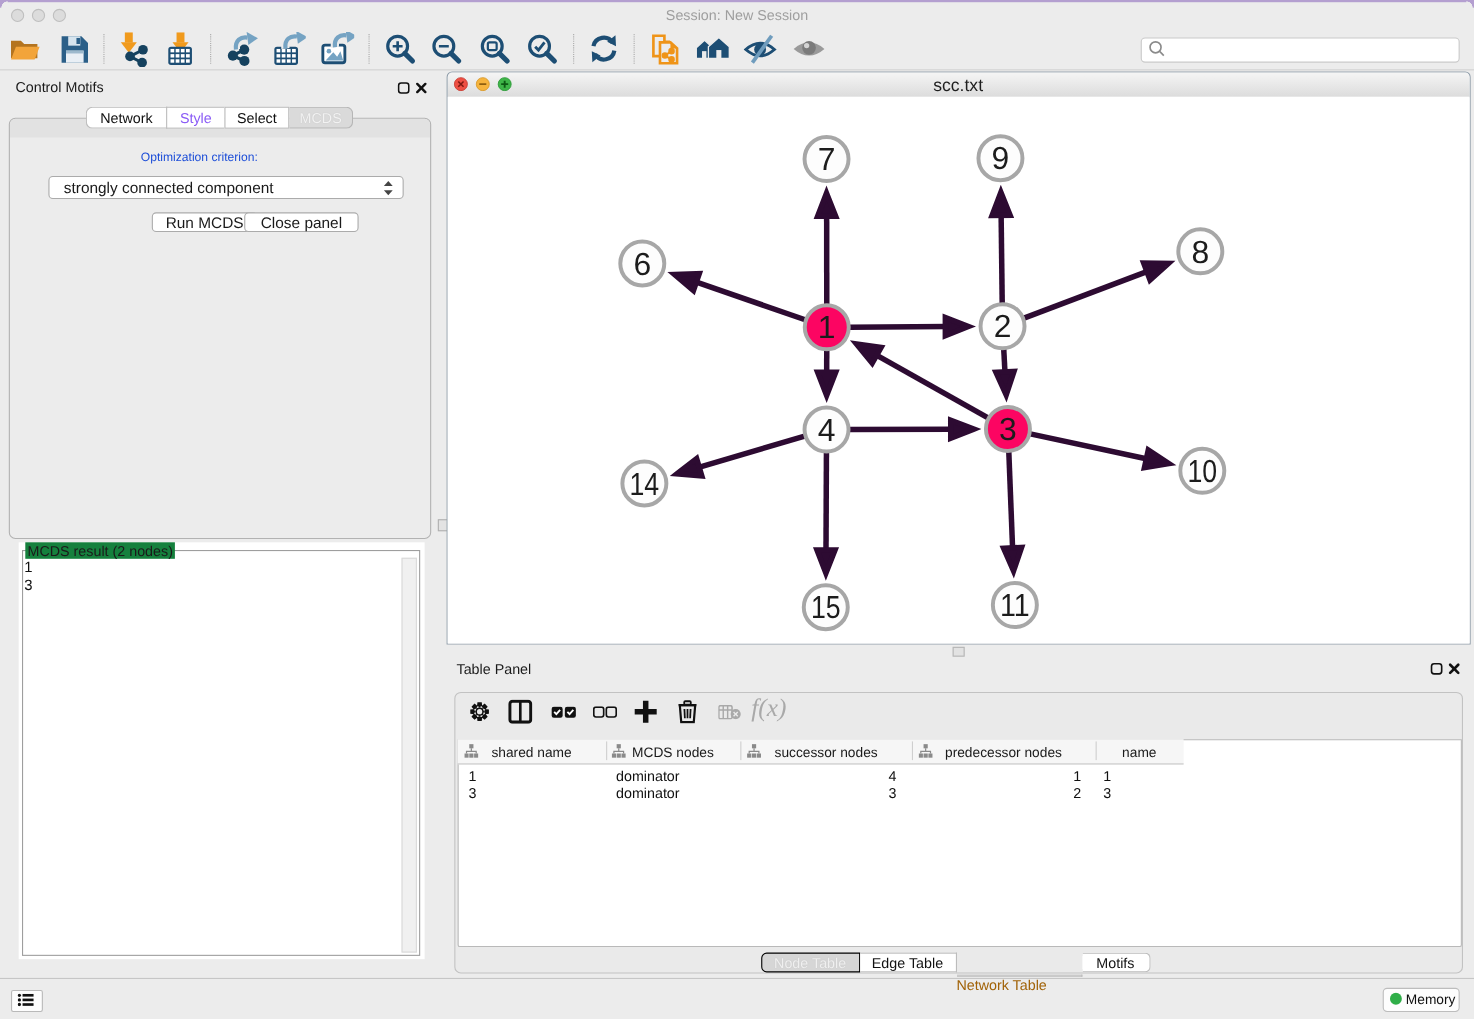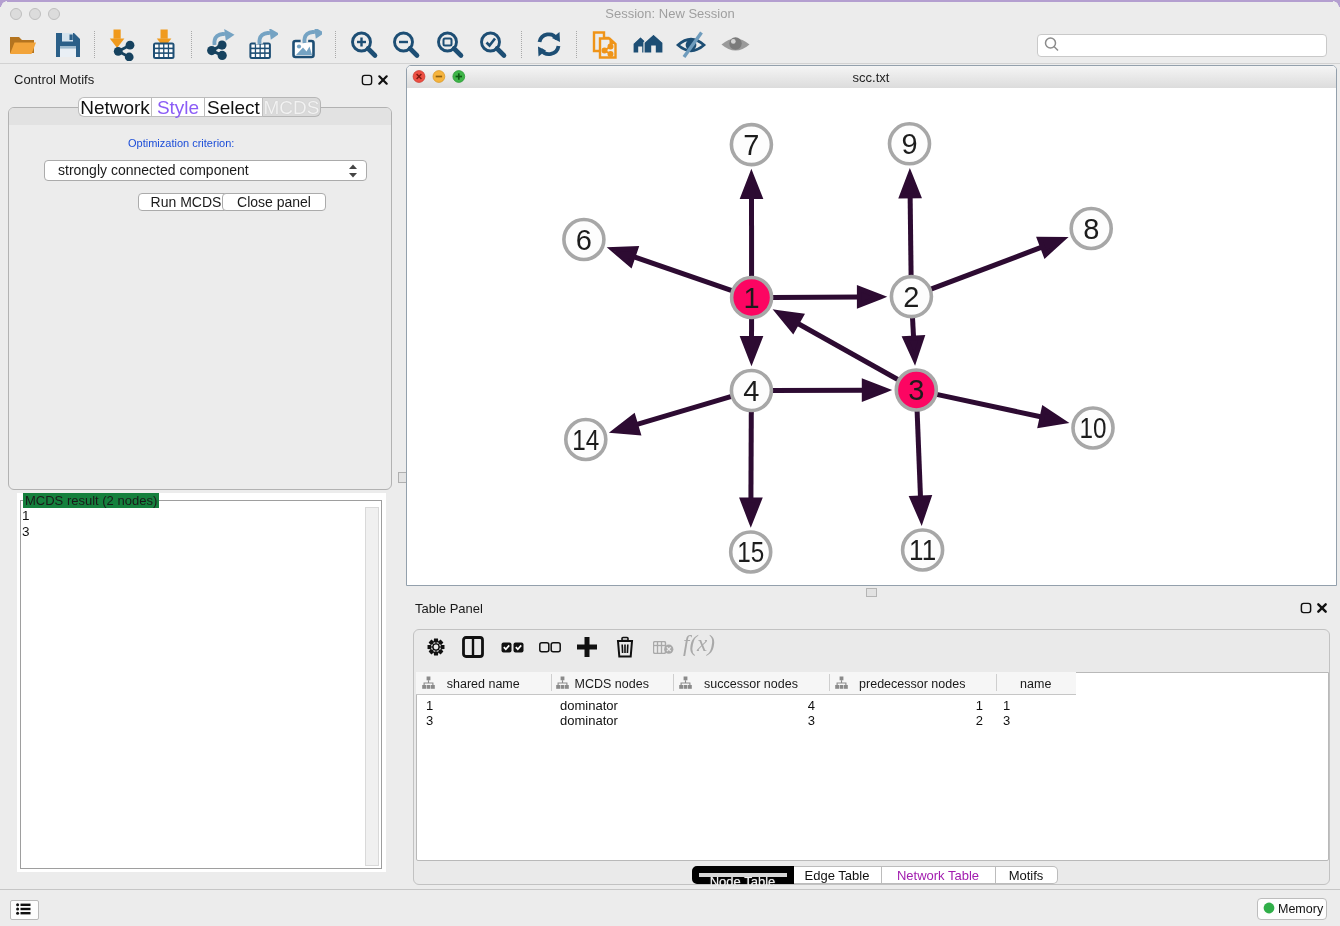--- a/index.html
+++ b/index.html
@@ -188,21 +188,21 @@
     <g stroke="#111" stroke-width="2.4" stroke-linecap="round">
       <line x1="2.5" y1="2.5" x2="10.5" y2="10.5"></line>
       <line x1="10.5" y1="2.5" x2="2.5" y2="10.5"></line>
     </g>
   </svg>
 
 <div class="abs" style="left:8px;top:107px;width:382px;height:381px;border:1px solid #b2b2b2;border-radius:6px;background:#ececec;overflow:hidden;">
   <div style="position:absolute;left:0;top:0;width:100%;height:17px;background:#e2e2e2;"></div>
 </div>
 
-<div class="abs" style="left:78px;top:97px;height:20px;display:flex;font-size:19px;">
+<div class="abs" style="left:78px;top:97px;height:20px;display:flex;font-size:13px;">
   <div style="width:72px;background:#fff;border:1px solid #bcbcbc;border-right:none;border-radius:6px 0 0 6px;text-align:center;line-height:20px;color:#111;">Network</div>
   <div style="width:52px;background:#fff;border:1px solid #bcbcbc;border-right:none;text-align:center;line-height:20px;color:#8b5cf6;">Style</div>
   <div style="width:57px;background:#fff;border:1px solid #bcbcbc;text-align:center;line-height:20px;color:#111;">Select</div>
   <div style="width:57px;background:#dadada;border:1px solid #b6b6b6;border-left:none;border-radius:0 6px 6px 0;text-align:center;line-height:20px;color:#f2f2f2;text-shadow:0 0 1px #bbb;">MCDS</div>
 </div>
 <div class="abs" style="left:128px;top:137px;width:144px;font-size:11px;color:#1d4ed8;">Optimization criterion:</div>
 <div class="abs" style="left:44px;top:160px;width:308px;height:19px;background:#fff;border:1px solid #ababab;border-radius:4px;font-size:14px;color:#1a1a1a;line-height:19px;padding-left:13px;box-sizing:content-box;">strongly connected component
   <svg class="abs" style="right:8px;top:3px" width="10" height="14" viewBox="0 0 10 14">
       <polygon points="5,0.5 9,5 1,5" fill="#444"></polygon>
       <polygon points="5,13.5 9,9 1,9" fill="#444"></polygon>
@@ -214,21 +214,21 @@
 <div class="abs" style="left:17px;top:492.5px;width:368.5px;height:379px;background:#fff;"></div>
 <div class="abs" style="left:19.5px;top:499.5px;width:360px;height:367px;border:1px solid #9e9e9e;"></div>
 <div class="abs" style="left:23px;top:493px;background:#15803d;padding:0 2px;font-size:13px;color:#1a1a1a;">MCDS result (2 nodes)</div>
 <div class="abs" style="left:22px;top:508px;font-size:13.5px;line-height:15.8px;color:#111;">1<br>3</div>
 <div class="abs" style="left:364.5px;top:507px;width:12px;height:357px;background:#f0f0f0;border:1px solid #d9d9d9;"></div>
 
 <div class="abs" style="left:397.5px;top:471.5px;width:8px;height:9px;background:#e3e3e3;border:1px solid #b0b0b0;"></div>
 
 <div class="abs" style="left:405.5px;top:64.5px;width:931px;height:521px;border:1px solid #93a0ac;border-radius:5px 5px 0 0;background:#fff;box-sizing:border-box;"></div>
 <div class="abs" style="left:406.5px;top:65.5px;width:929px;height:22px;background:linear-gradient(#f5f5f5,#dcdcdc);border-bottom:1px solid #b8b8b8;border-radius:4px 4px 0 0;"></div>
-<div class="abs" style="left:406.5px;top:70px;width:929px;text-align:center;font-size:13px;color:#1e1e1e;">scc.txt</div>
+<div class="abs" style="left:406.5px;top:70px;width:929px;text-align:center;font-size:16px;color:#1e1e1e;">scc.txt</div>
 <svg class="abs" style="left:412px;top:70px" width="60" height="13" viewBox="0 0 60 13">
 <circle cx="7" cy="6.5" r="5.9" fill="#ee4f43" stroke="#ca3f35" stroke-width="0.8"></circle>
 <g stroke="#7e1810" stroke-width="1.4">
       <line x1="4.6" y1="4.1" x2="9.4" y2="8.9"></line>
       <line x1="9.4" y1="4.1" x2="4.6" y2="8.9"></line>
     </g>
 <circle cx="26.9" cy="6.5" r="5.9" fill="#f6b43d" stroke="#d99a2b" stroke-width="0.8"></circle>
 <line x1="23.7" y1="6.5" x2="30.1" y2="6.5" stroke="#8e5f10" stroke-width="1.7"></line>
 <circle cx="46.8" cy="6.5" r="5.9" fill="#3eb548" stroke="#2f9a3a" stroke-width="0.8"></circle>
 <g stroke="#0e5a14" stroke-width="1.7">
@@ -419,23 +419,23 @@
 <div class="abs" style="left:560px;top:697.5px;font-size:13px;color:#111;">dominator</div>
 <div class="abs" style="left:720px;top:697.5px;width:95px;text-align:right;font-size:13px;color:#111;">4</div>
 <div class="abs" style="left:890px;top:697.5px;width:93px;text-align:right;font-size:13px;color:#111;">1</div>
 <div class="abs" style="left:1003px;top:697.5px;font-size:13px;color:#111;">1</div>
 <div class="abs" style="left:426px;top:713px;font-size:13px;color:#111;">3</div>
 <div class="abs" style="left:560px;top:713px;font-size:13px;color:#111;">dominator</div>
 <div class="abs" style="left:720px;top:713px;width:95px;text-align:right;font-size:13px;color:#111;">3</div>
 <div class="abs" style="left:890px;top:713px;width:93px;text-align:right;font-size:13px;color:#111;">2</div>
 <div class="abs" style="left:1003px;top:713px;font-size:13px;color:#111;">3</div>
 <div class="abs" style="left:691.5px;top:866px;height:18px;display:flex;font-size:13px;">
-  <div style="width:88px;background:#d6d6d6;border:7px solid #000000;border-radius:5px 0 0 5px;text-align:center;line-height:18px;color:#f0f0f0;text-shadow:0 0 1px #bbb;">Node Table</div>
+  <div style="width:88px;background:#d6d6d6;border:1px solid #000000;border-radius:5px 0 0 5px;text-align:center;line-height:18px;color:#f0f0f0;text-shadow:0 0 1px #bbb;">Node Table</div>
   <div style="width:87px;background:#fff;border:1px solid #bcbcbc;border-left:none;text-align:center;line-height:18px;color:#111;">Edge Table</div>
-  <div style="width:113px;background:#fff;border:1px solid #bcbcbc;border-left:none;text-align:center;line-height:18px;color:#a21caf;">Network Table</div>
+  <div style="width:113px;background:#fff;border:1px solid #bcbcbc;border-left:none;line-height:18px;color:#a16207;margin-top:20px;">Network Table</div>
   <div style="width:61px;background:#fff;border:1px solid #bcbcbc;border-left:none;border-radius:0 5px 5px 0;text-align:center;line-height:18px;color:#111;">Motifs</div>
 </div>
 <div class="abs" style="left:0;top:889px;width:1340px;height:1px;background:#c6c6c6;"></div>
 <div class="abs" style="left:9.5px;top:899.5px;width:27px;height:18px;background:#fdfdfd;border:1px solid #b9b9b9;border-radius:2px;"></div>
 <svg class="abs" style="left:16px;top:903px" width="15" height="12" viewBox="0 0 15 12">
 <g fill="#111">
       <circle cx="1.6" cy="1.8" r="1.5"></circle>
       <circle cx="1.6" cy="6" r="1.5"></circle>
       <circle cx="1.6" cy="10.2" r="1.5"></circle>
 <rect x="4.5" y="0.6" width="10" height="2.4"></rect>

